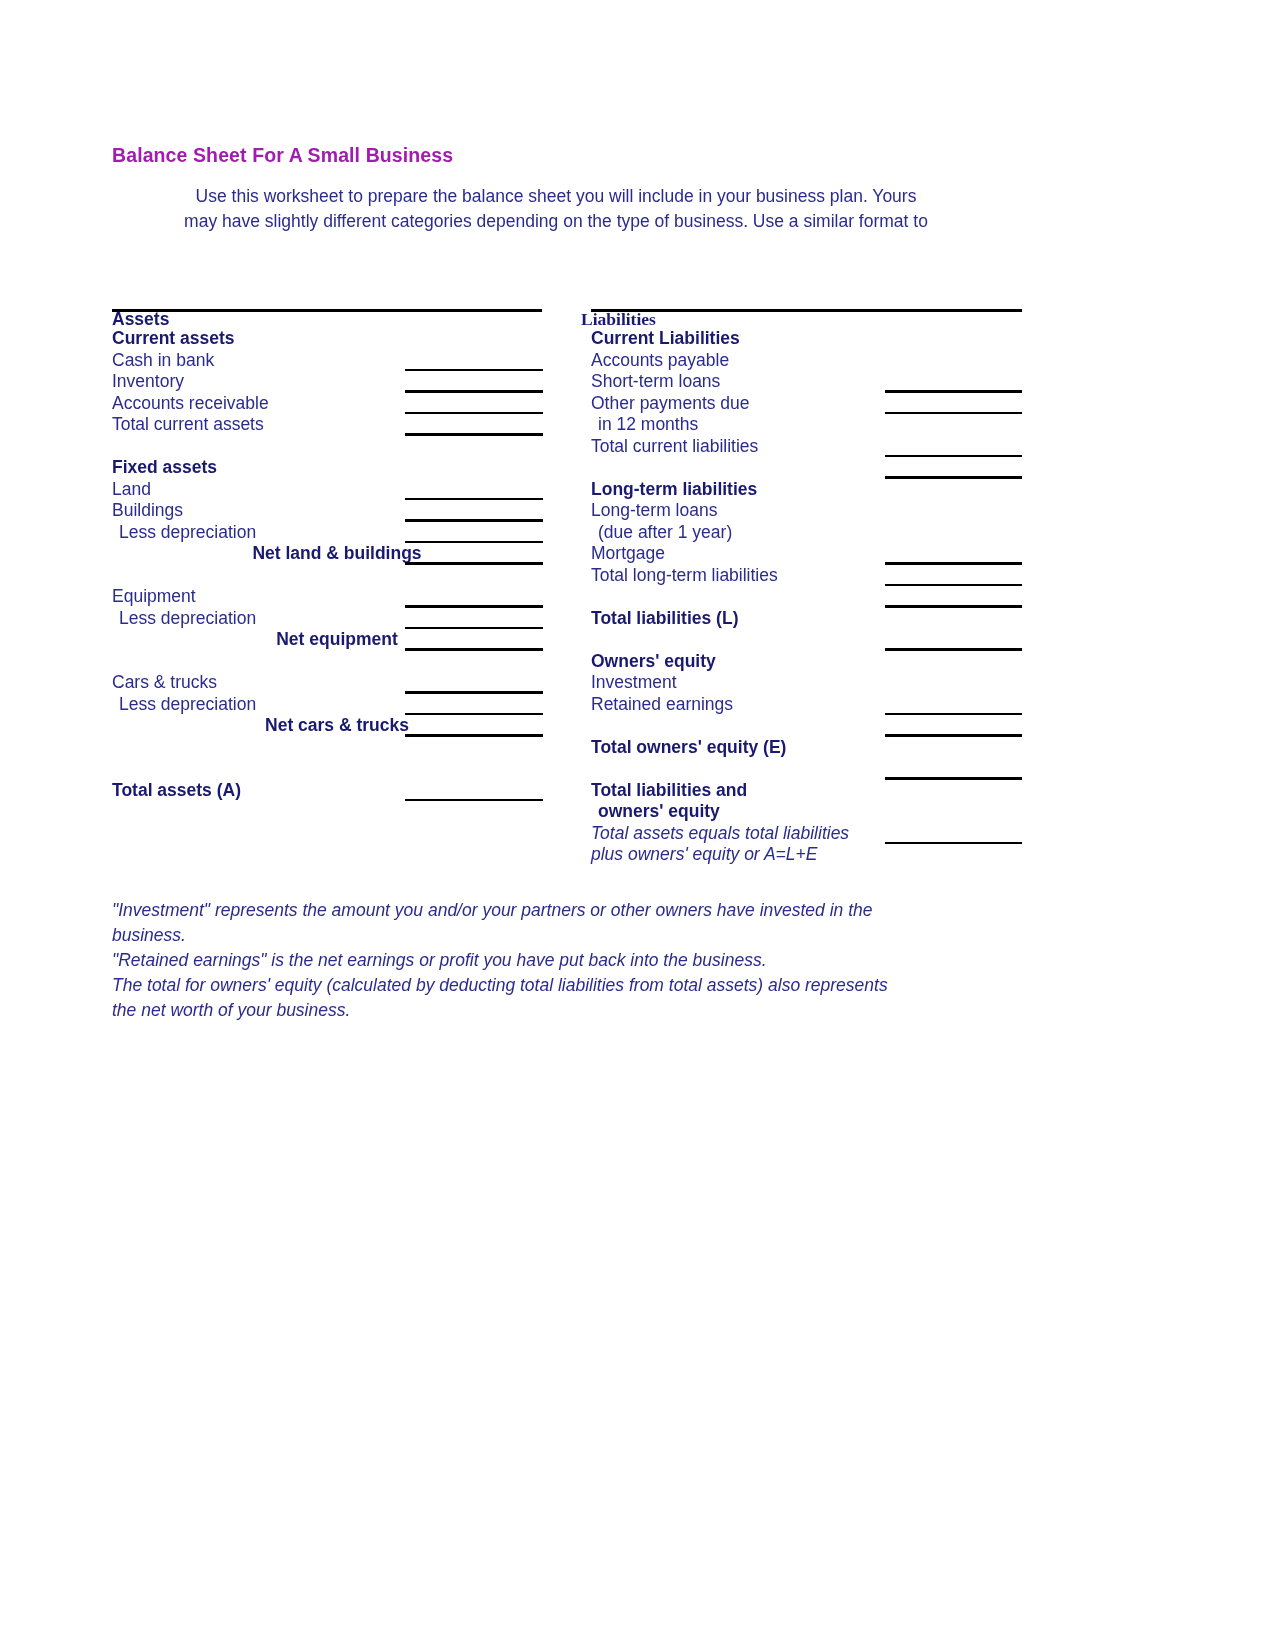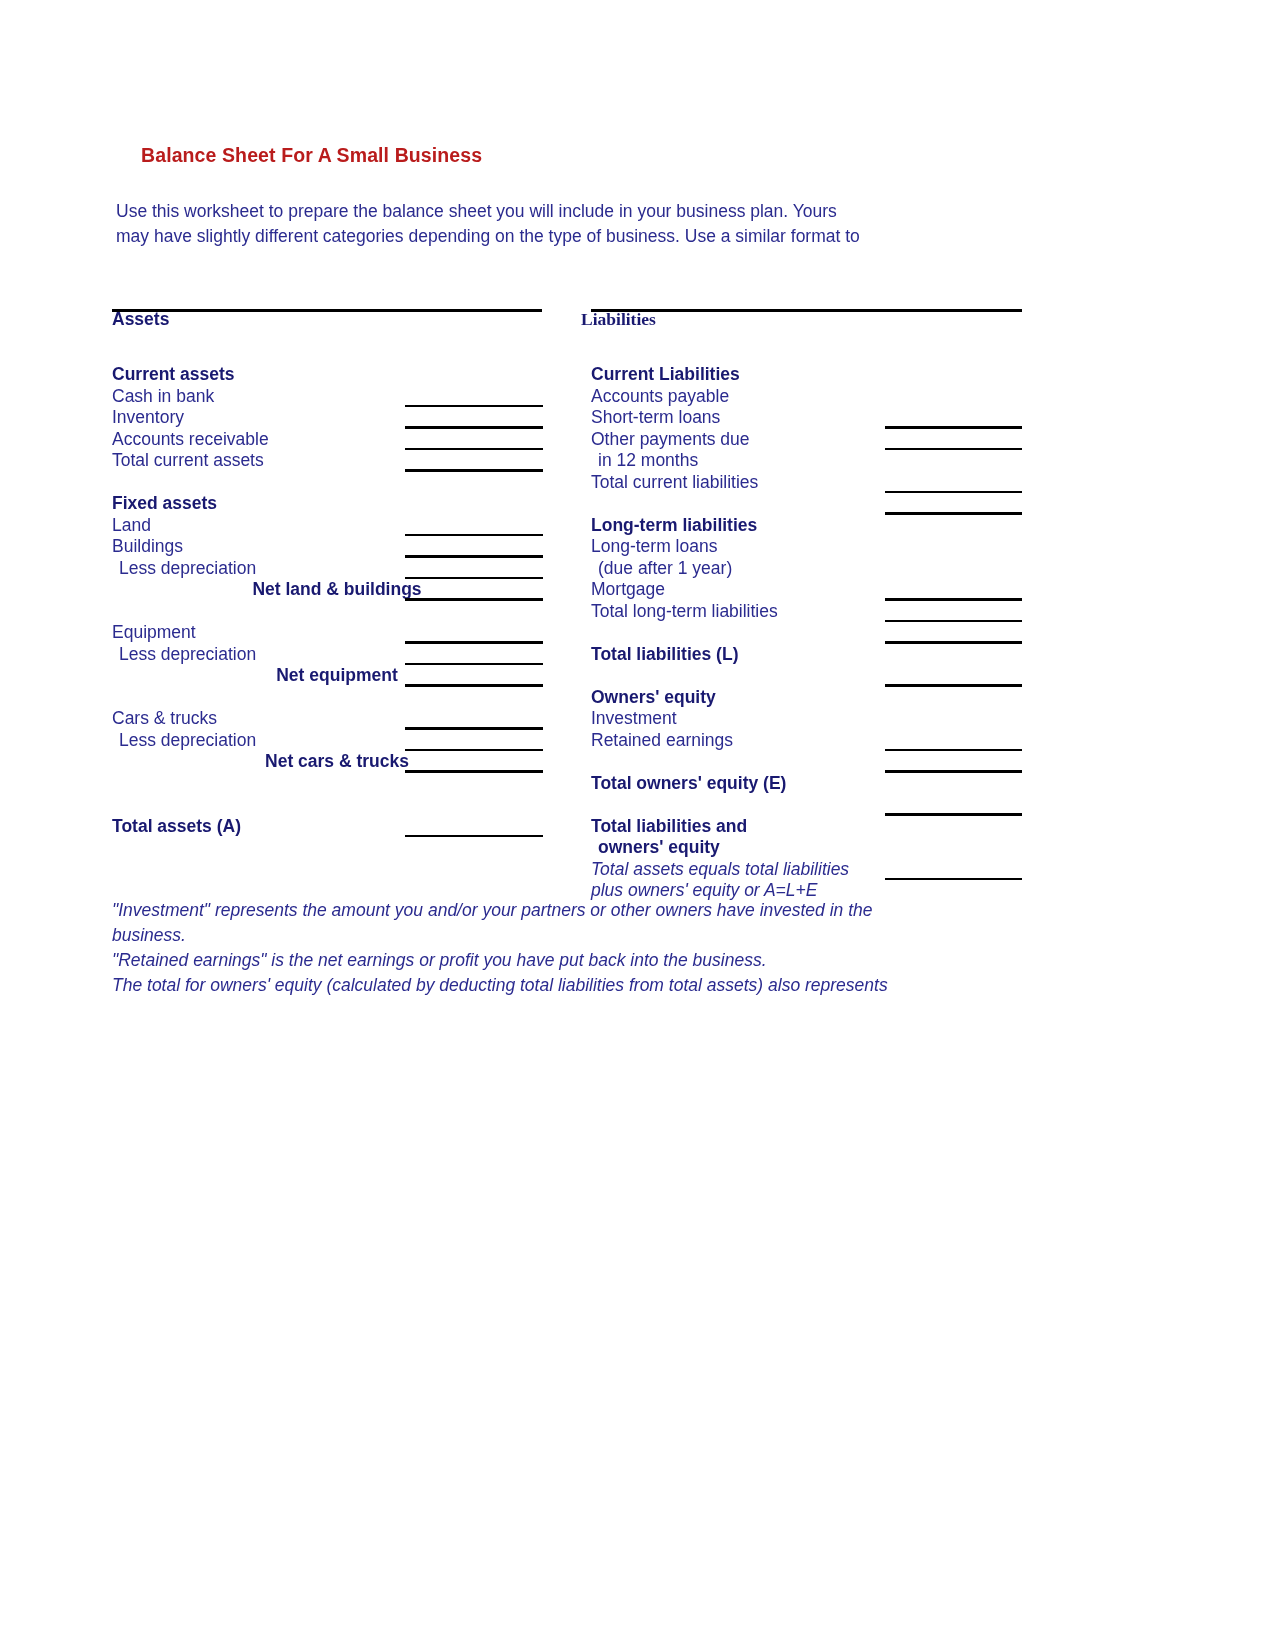--- a/index.html
+++ b/index.html
@@ -21,33 +21,33 @@
     width: 1275px;
     height: 1651px;
   }
   
   .title {
     position: absolute;
     left: 112px;
     top: 144px;
     font-size: 19.5px;
     font-weight: bold;
-    color: #b91c1c;
+    color: #a21caf;
     letter-spacing: 0.1px;
     white-space: nowrap;
-    margin-left: 29px;
   }
   .intro {
     position: absolute;
     left: 116px;
-    top: 199px;
+    top: 184px;
     width: 880px;
     font-size: 17.5px;
     line-height: 25px;
     color: #2b2b8f;
+    text-align: center;
   }
   .intro div { white-space: nowrap; }
 
   
   .col-head {
     position: absolute;
     font-size: 17.5px;
     font-weight: bold;
     color: #191970;
     margin-top: 24px;
@@ -55,21 +55,20 @@
   .head-rule {
     position: absolute;
     height: 3px;
     background: #000000;
   }
 
   
   .col {
     position: absolute;
     top: 328px;
-    margin-top: 36px;
   }
   .col-assets { left: 112px; width: 440px; }
   .col-liab   { left: 591px; width: 440px; }
 
   .row {
     position: relative;
     height: 21.5px;
     font-size: 17.5px;
     line-height: 21.5px;
     color: #2b2b8f;
@@ -171,15 +170,16 @@
       <div class="row bold ind1"><span>owners' equity</span></div>
       <div class="row ital"><span>Total assets equals total liabilities</span><span class="fill" style="top: 19px;"></span></div>
       <div class="row ital"><span>plus owners' equity or A=L+E</span></div>
     </div>
 
   <div class="notes">
     <div>"Investment" represents the amount you and/or your partners or other owners have invested in the</div>
     <div>business.</div>
     <div>"Retained earnings" is the net earnings or profit you have put back into the business.</div>
     <div>The total for owners' equity (calculated by deducting total liabilities from total assets) also represents</div>
+    <div>the net worth of your business.</div>
   </div>
 
 </div>
 
 </body></html>

